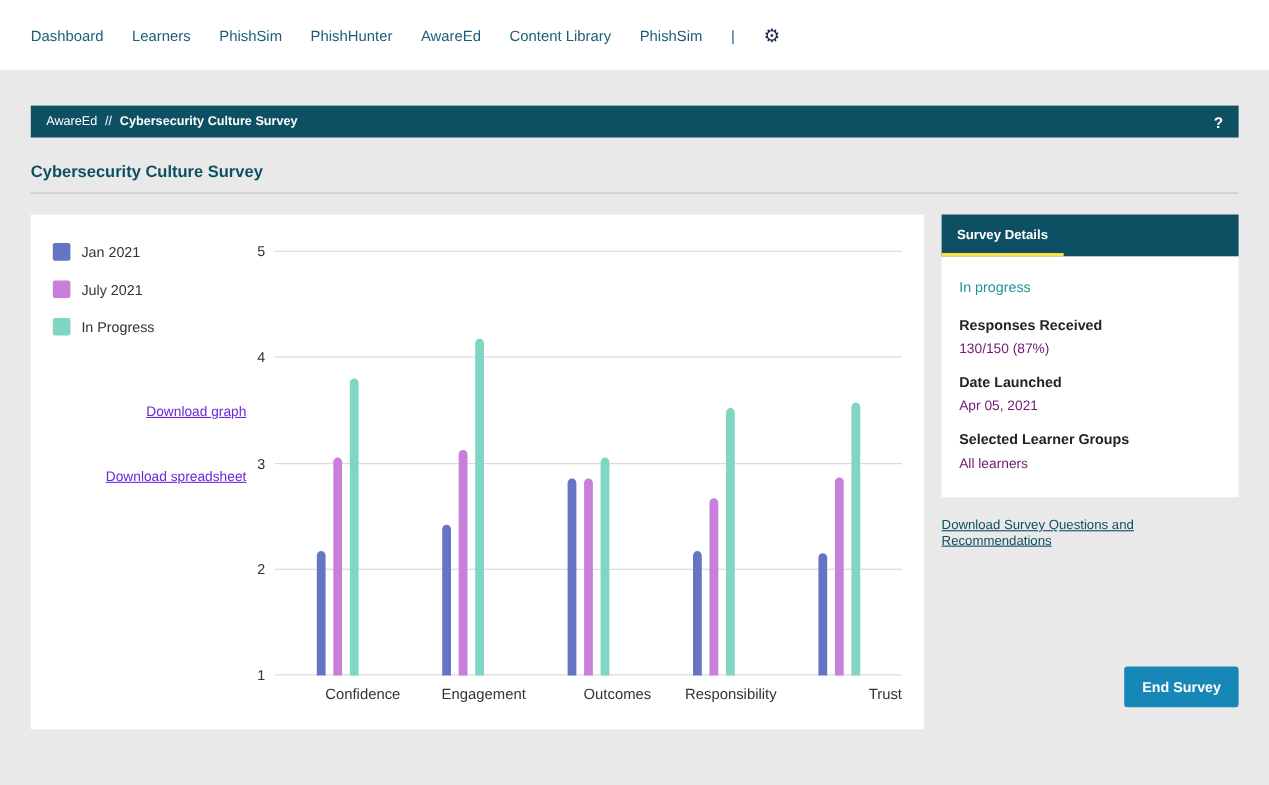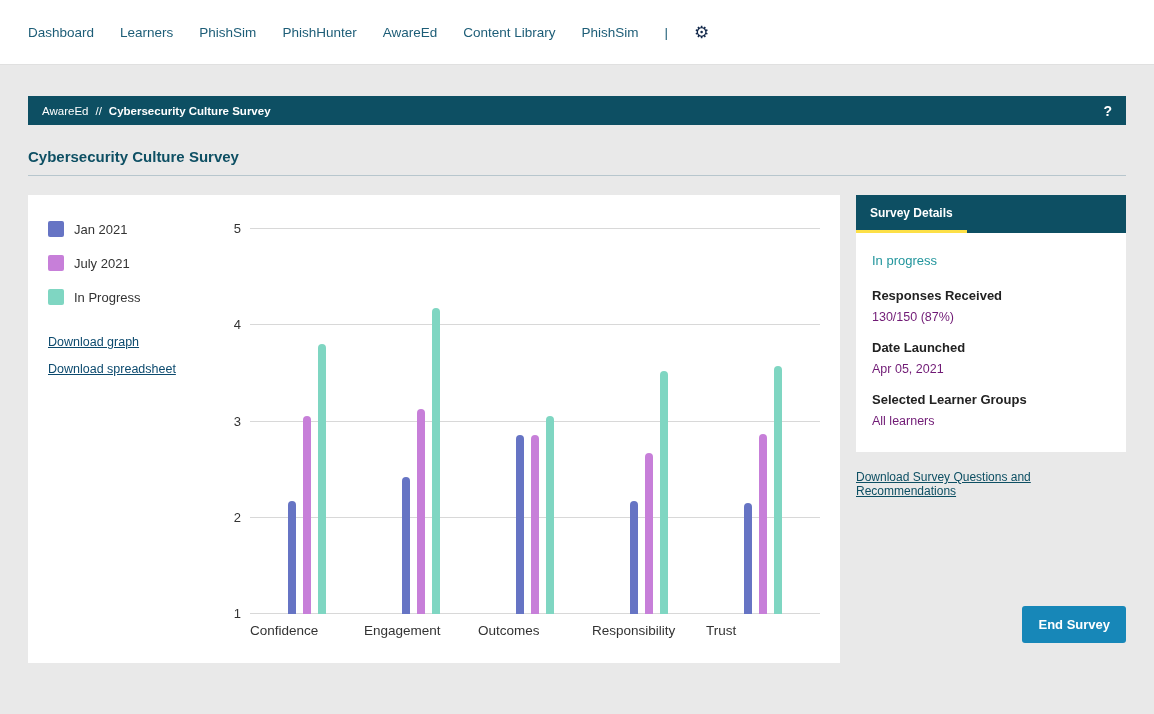--- a/index.html
+++ b/index.html
@@ -42,37 +42,37 @@
   }
   .title-rule { border:none; border-top:1px solid #b7c6cd; margin:10px 0 0; }
 
   .main-row { display:flex; gap:16px; margin-top:19px; align-items:flex-start; }
 
   
   .chart-card {
     background:#fff; width:812px; height:468px; padding:22px 20px;
     display:flex;
   }
-  .chart-left { width:176px; padding-top:4px; }
+  .chart-left { width:176px; padding-top:4px;text-align:right; }
   .legend-item { display:flex; align-items:center; gap:10px; margin-bottom:18px; font-size:13px; }
   .legend-swatch { width:16px; height:16px; border-radius:2px; flex:0 0 16px; }
   .chart-links { margin-top:30px; display:flex; flex-direction:column; gap:13px; }
-  .chart-link { color:#0c4a6e; font-size:12.5px; text-decoration:underline; cursor:pointer; }
+  .chart-link { color:#6d28d9; font-size:12.5px; text-decoration:underline; cursor:pointer;margin-top:32px; }
 
   .chart-area { display:flex; flex:1; }
   .y-axis { width:26px; position:relative; height:385px; margin-top:12px; }
   .y-tick { position:absolute; right:9px; font-size:13px; color:#333; }
   .plot-wrap { flex:1; margin-top:12px; }
   .plot { position:relative; height:385px; }
   .gridline { position:absolute; left:0; right:0; height:1px; background:#d8d8d8; }
   .groups { position:absolute; left:0; right:0; top:0; bottom:0; display:flex; }
   .bar-group { flex:1; display:flex; align-items:flex-end; justify-content:center; gap:7px; }
   .bar { width:8px; border-radius:4px 4px 0 0; }
   .x-labels { display:flex; margin-top:9px; }
-  .x-label { flex:1; text-align:left; font-size:13.5px; color:#333; }
+  .x-label { flex:1; text-align:right; font-size:13.5px; color:#333; }
 
   
   .right-col { width:270px; display:flex; flex-direction:column; }
   .details-card { background:#fff; }
   .tabs { display:flex; background:#0d4f63; height:38px; }
   .tab {
     display:flex; align-items:center; padding:0 14px;
     font-size:12px; color:#9fc3d2; cursor:pointer; white-space:nowrap;
   }
   .tab.active { color:#fff; font-weight:bold; border-bottom:3px solid #fde047; }

